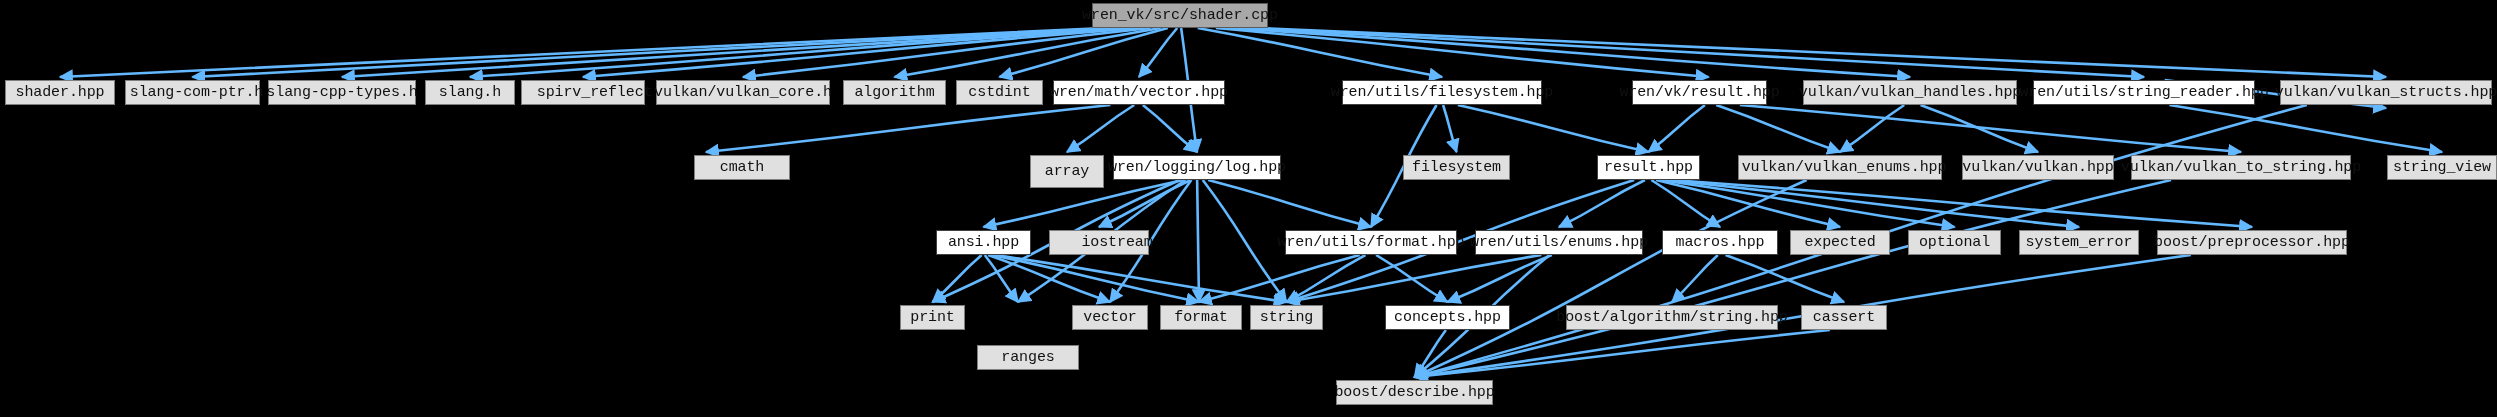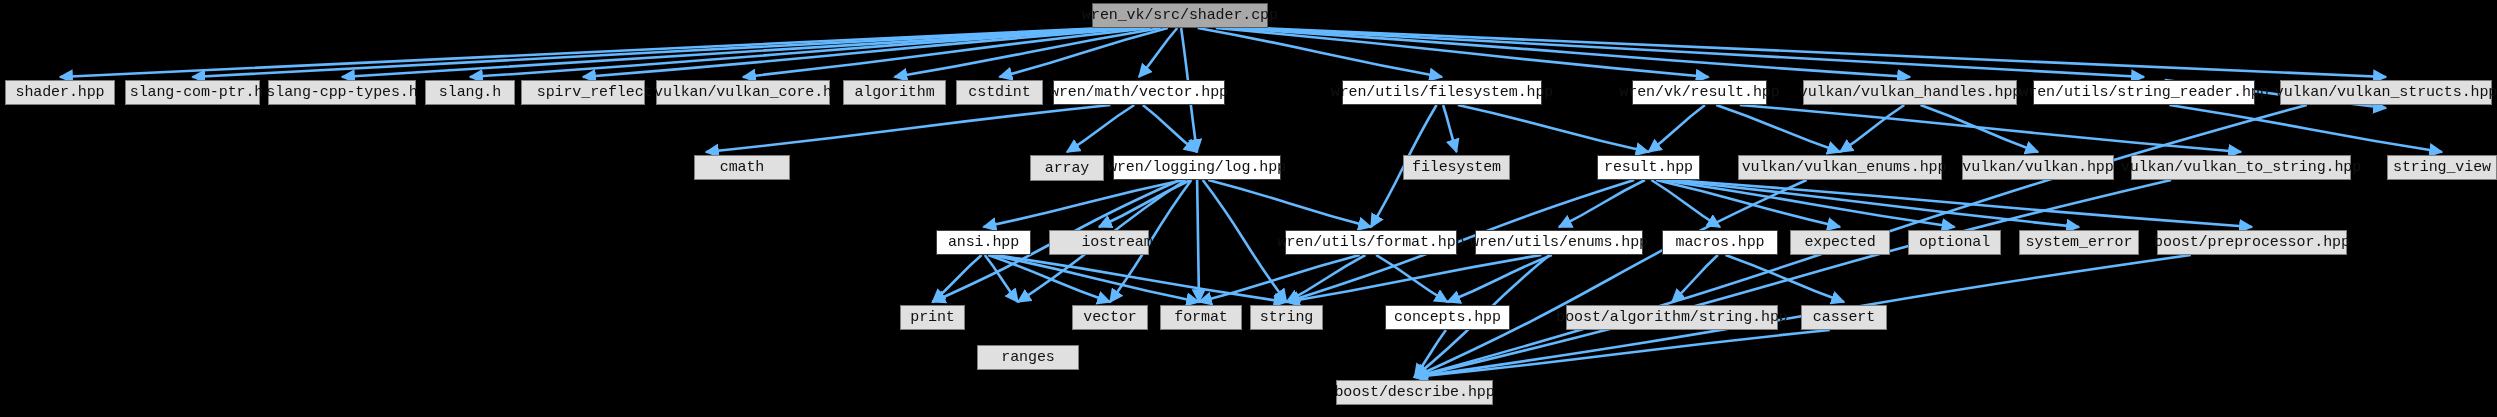--- a/index.html
+++ b/index.html
@@ -135,21 +135,21 @@
       </div>
       <div class="node local" style="left: 2033px; top: 80px; width: 222px; height: 25px;">
         <span>wren/utils/string_reader.hpp</span>
       </div>
       <div class="node sys" style="left: 2280px; top: 80px; width: 212px; height: 25px;">
         <span>vulkan/vulkan_structs.hpp</span>
       </div>
       <div class="node sys" style="left: 666px; top: 155px; width: 96px; height: 25px; margin-left: 28px;">
         <span>cmath</span>
       </div>
-      <div class="node sys" style="left: 1030px; top: 155px; width: 74px; height: 26px;">
+      <div class="node sys" style="left: 1030px; top: 155px; width: 74px; height: 33px;">
         <span>array</span>
       </div>
       <div class="node local" style="left: 1113px; top: 155px; width: 168px; height: 25px;">
         <span>wren/logging/log.hpp</span>
       </div>
       <div class="node sys" style="left: 1403px; top: 155px; width: 107px; height: 25px;">
         <span>filesystem</span>
       </div>
       <div class="node local" style="left: 1597px; top: 155px; width: 103px; height: 25px;">
         <span>result.hpp</span>

